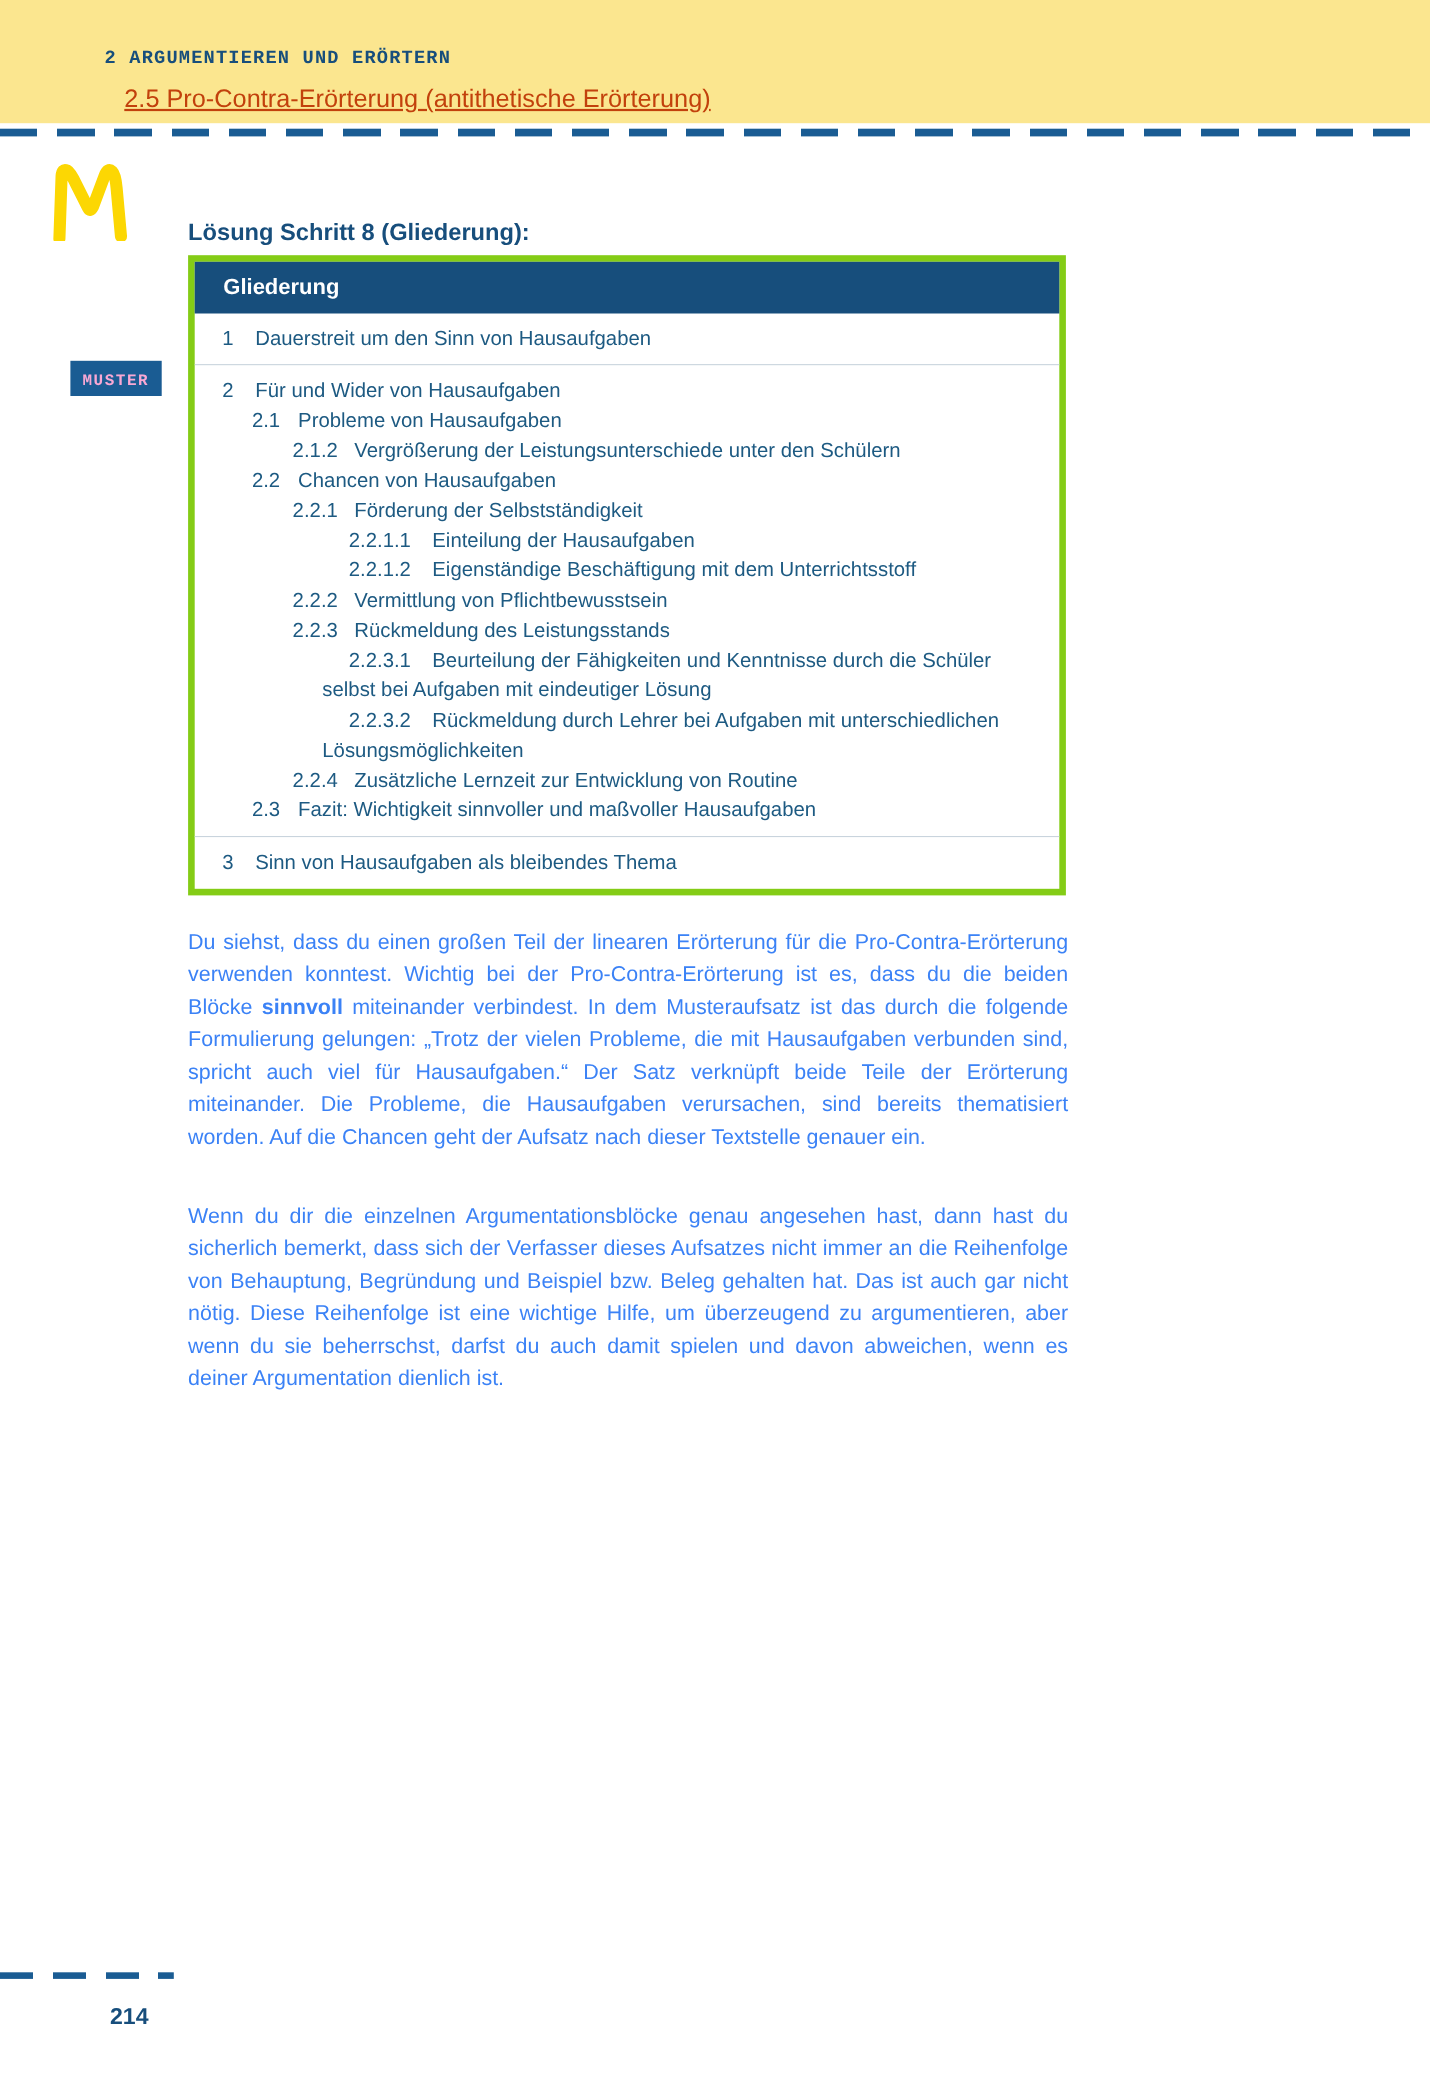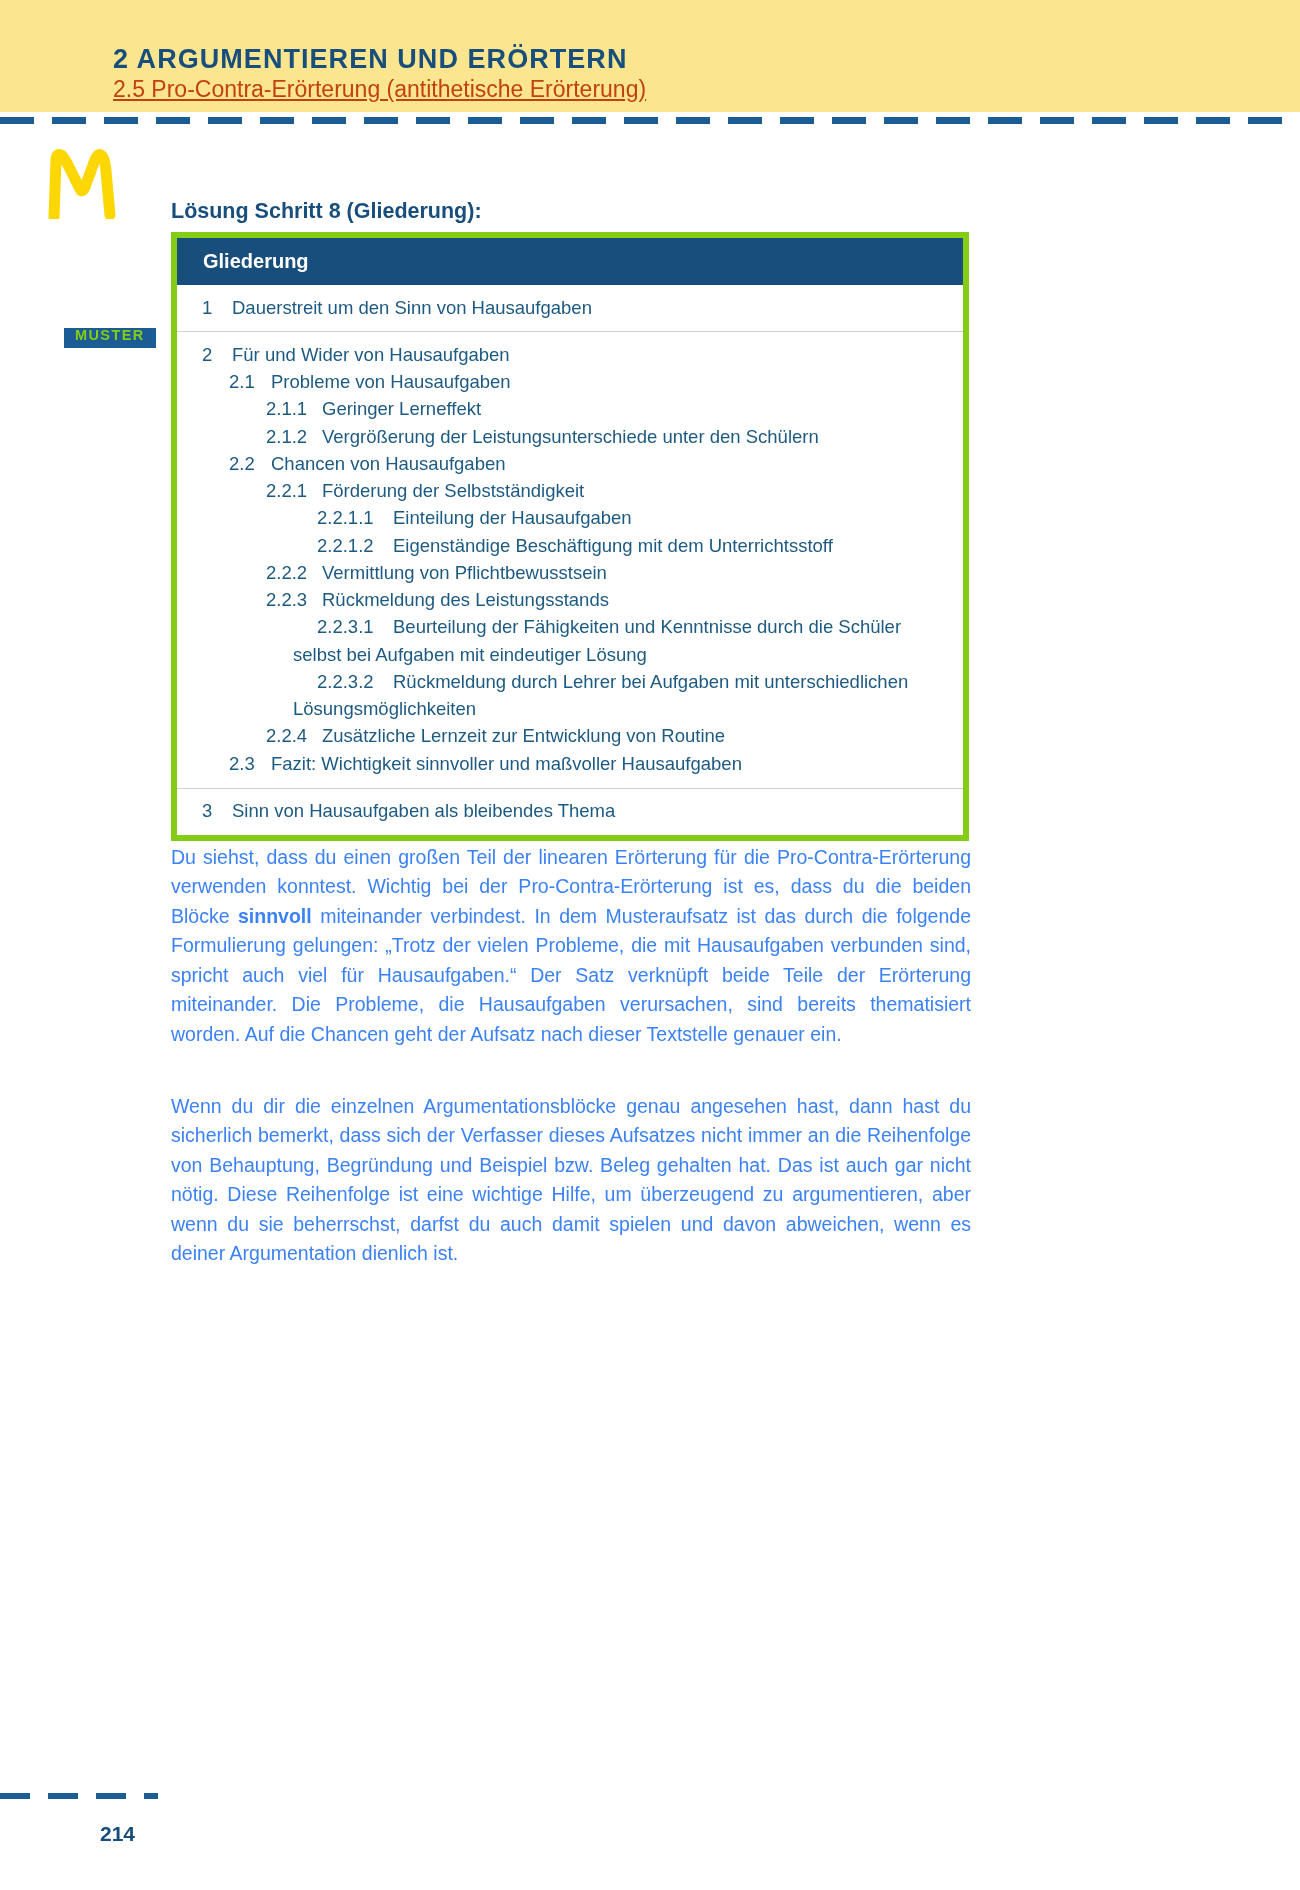--- a/index.html
+++ b/index.html
@@ -19,27 +19,28 @@
   .header-band {
     position: absolute;
     left: 0;
     top: 0;
     width: 1300px;
     height: 112px;
     background: #fbe68f;
   }
   .header-chapter {
     position: absolute;
-    left: 113px;
+    left: 95px;
     top: 44px;
-    font-size: 27px;
+    font-size: 17px;
     font-weight: bold;
     letter-spacing: 1.05px;
     color: #174e7c;
     white-space: nowrap;
+    font-family: Liberation Mono, monospace;
   }
   .header-section {
     position: absolute;
     left: 113px;
     top: 76px;
     font-size: 23px;
     font-weight: normal;
     color: #c2410c;
     white-space: nowrap;
     text-decoration: underline;
@@ -72,27 +73,28 @@
     left: 0px;
     top: 0px;
     width: 72px;
     height: 76px;
   }
   .muster-badge {
     position: absolute;
     left: 16px;
     top: 185px;
     background: #1a5c93;
-    color: #84cc16;
+    color: #f9a8d4;
     font-size: 14.5px;
     font-weight: bold;
     letter-spacing: 1.4px;
-    padding: 0 11px 5px 11px;
+    padding: 12px 11px 5px 11px;
     white-space: nowrap;
     line-height: 1;
+    font-family: Liberation Mono, monospace;
   }
 
   .muster-title {
     position: absolute;
     left: 171px;
     top: 183px;
     font-size: 21.5px;
     font-weight: bold;
     color: #174e7c;
     white-space: nowrap;
@@ -220,24 +222,20 @@
       <div class="gl-section">
         <div class="gl-row lvl1">
           <span class="gl-num">2</span>
           <span class="gl-text">Für und Wider von Hausaufgaben</span>
         </div>
         <div class="gl-row lvl2">
           <span class="gl-num">2.1</span>
           <span class="gl-text">Probleme von Hausaufgaben</span>
         </div>
         <div class="gl-row lvl3">
-          <span class="gl-num">2.1.1</span>
-          <span class="gl-text">Geringer Lerneffekt</span>
-        </div>
-        <div class="gl-row lvl3">
           <span class="gl-num">2.1.2</span>
           <span class="gl-text">Vergrößerung der Leistungsunterschiede unter den Schülern</span>
         </div>
         <div class="gl-row lvl2">
           <span class="gl-num">2.2</span>
           <span class="gl-text">Chancen von Hausaufgaben</span>
         </div>
         <div class="gl-row lvl3">
           <span class="gl-num">2.2.1</span>
           <span class="gl-text">Förderung der Selbstständigkeit</span>

